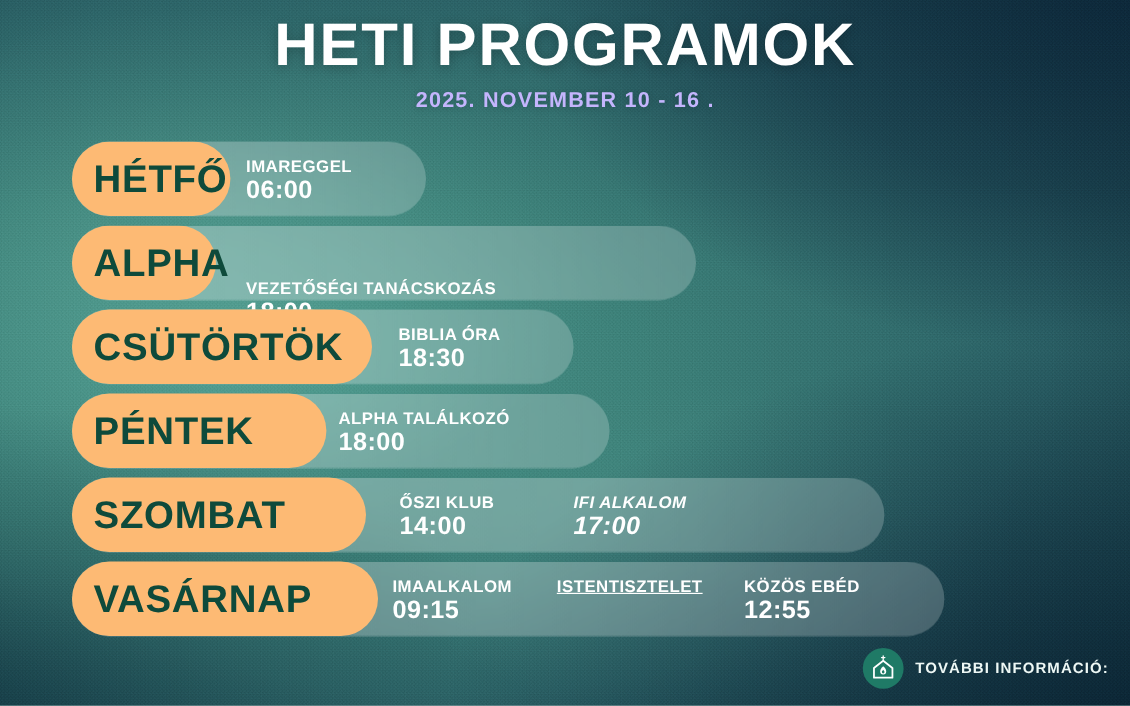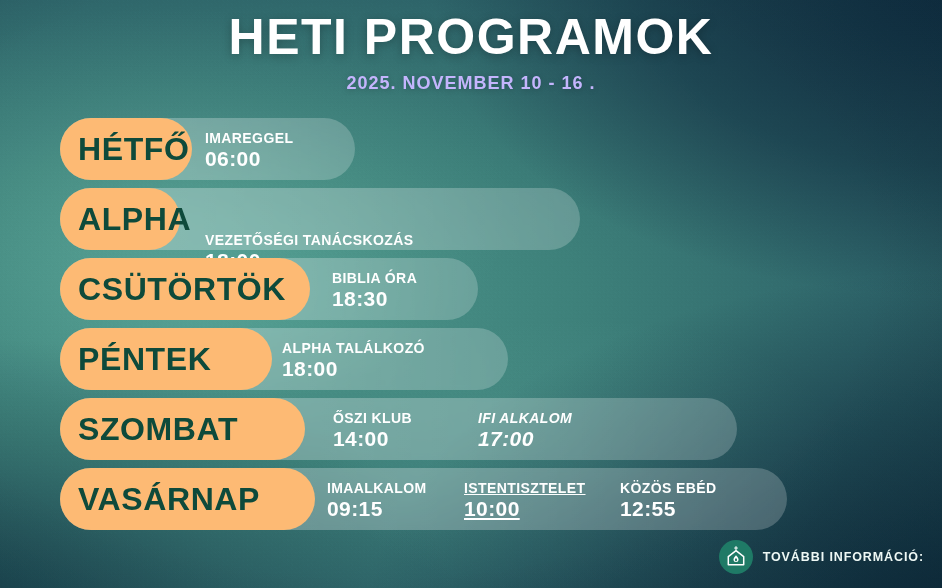--- a/index.html
+++ b/index.html
@@ -261,21 +261,20 @@
         <div class="band" style="width: 727px;"></div>
         <div class="day-pill" style="width: 255px;">
           <div class="day-label">VASÁRNAP</div>
         </div>
         <div class="event" style="left: 327px;">
           <span class="ev-name">IMAALKALOM</span>
           <span class="ev-time">09:15</span>
         </div>
         <div class="event" style="left: 464px; text-decoration: underline;">
           <span class="ev-name">ISTENTISZTELET</span>
-          <span class="ev-time">10:00</span>
         </div>
         <div class="event" style="left: 620px;">
           <span class="ev-name">KÖZÖS EBÉD</span>
           <span class="ev-time">12:55</span>
         </div>
       </div>
     </div>
 
   <div class="footer">
     <div class="footer-logo">

